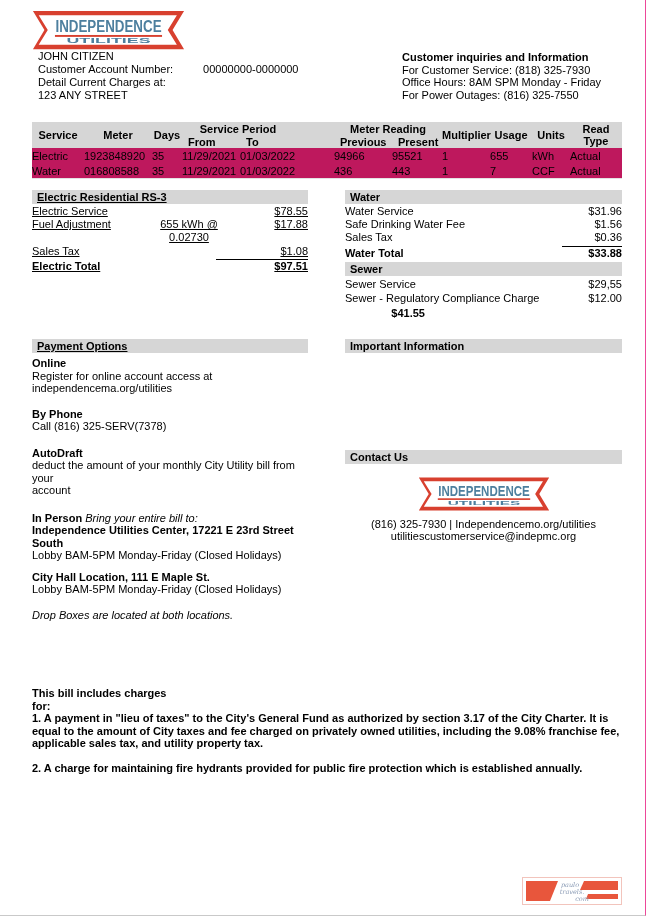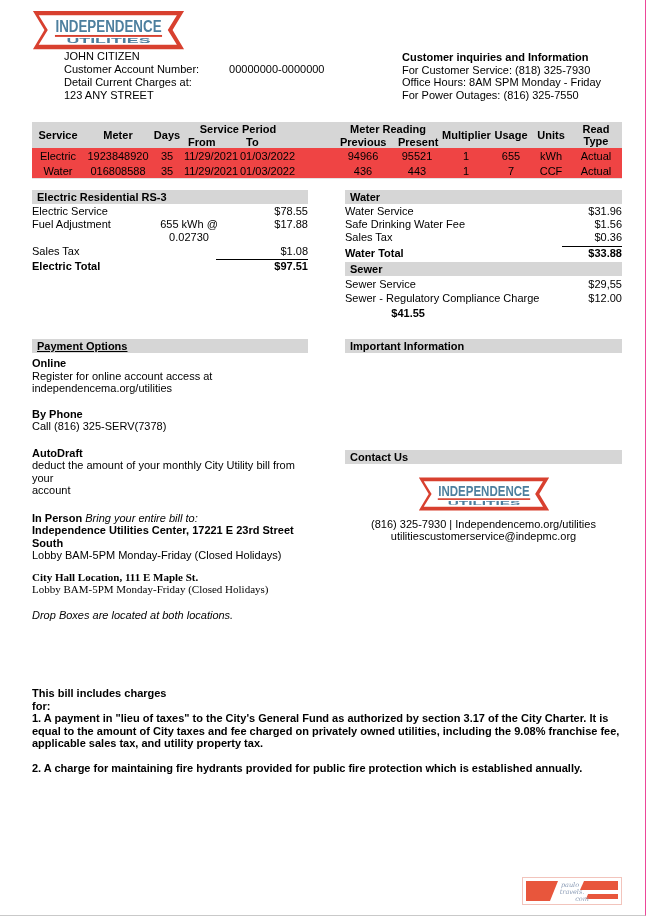--- a/index.html
+++ b/index.html
@@ -8,53 +8,53 @@
     position:relative; width:646px; height:916px; background:#fff;
     font-family:"Liberation Sans", sans-serif; font-size:11px; color:#000;
     border-right:1px solid #ec4899; border-bottom:1px solid #c9c9c9;
     overflow:hidden;
   }
   .abs { position:absolute; }
   .bold { font-weight:bold; }
   .italic { font-style:italic; }
 
   
-  .cust-block { left:38px; top:50px; line-height:13px;margin-left:26px; }
+  .cust-block { left:38px; top:50px; line-height:13px; }
   .cust-label { display:inline-block; width:162px; }
 
   .inq-block { left:402px; top:51px; line-height:12.5px; }
 
   
   .usage { left:32px; top:122px; width:590px; }
   table { border-collapse:collapse; table-layout:fixed; width:590px; font-size:11px; }
   thead th { background:#d6d6d6; font-weight:bold; text-align:center; vertical-align:middle; padding:0; line-height:12px; }
   thead tr { height:13px; }
   th.lal { text-align:left; padding-left:6px; }
-  tbody td { text-align:center; padding:2px 0 1px 0; background:#ef4444; line-height:12px; }
+  tbody td { text-align:left; padding:2px 0 1px 0; background:#be185d; line-height:12px; }
   tbody tr:last-child td { border-bottom:1px solid #e3e3e3; }
 
   
   .col-left  { left:32px;  width:276px; }
   .col-right { left:345px; width:277px; }
   .bar { background:#d6d6d6; font-weight:bold; padding:1px 5px 1px 5px; height:14px; line-height:12px; margin-bottom:1px; }
   .crow { display:flex; line-height:13.2px; }
   .crow .lbl { flex:0 0 118px; }
   .crow .mid { flex:1 1 auto; text-align:center; }
   .crow .amt { flex:0 0 80px; text-align:right; }
   .total-rule { margin-left:auto; border-top:1.5px solid #000; margin-top:1px; }
   .rule-90 { width:92px; }
   .rule-60 { width:60px; }
 
   
   .pay-block { top:339px; line-height:12.5px; }
   .pb-gap1 { margin-bottom:13px; }
   .pb-gap2 { margin-bottom:14px; }
   .pb-gap3 { margin-bottom:15px; }
   .pb-gap4 { margin-bottom:9px; }
-  .pb-gap5 { margin-bottom:13px;font-family:Liberation Serif, serif; }
+  .pb-gap5 { margin-bottom:13px; }
 
   
   .imp-block { top:339px; }
   .contact-block { top:450px; text-align:center; }
   .contact-logo { margin-top:10px; }
   .contact-lines { line-height:12px; margin-top:3px; }
 
   
   .footer { left:32px; top:687px; width:592px; font-weight:bold; line-height:12.6px; }
   .footer .spacer { height:12px; }
@@ -153,21 +153,21 @@
           <td>443</td>
           <td>1</td>
           <td>7</td>
           <td>CCF</td>
           <td>Actual</td>
         </tr>
       </tbody>
     </table>
   </div>
 
-  <div class="abs col-left" style="top:190px;">
+  <div class="abs col-left" style="top:190px;text-decoration:underline;">
     <div class="bar">Electric Residential RS-3</div>
     <div class="crow">
       <span class="lbl">Electric Service</span>
       <span class="mid"></span>
       <span class="amt">$78.55</span>
     </div>
     <div class="crow">
       <span class="lbl">Fuel Adjustment</span>
       <span class="mid">655 kWh @ 0.02730</span>
       <span class="amt">$17.88</span>

